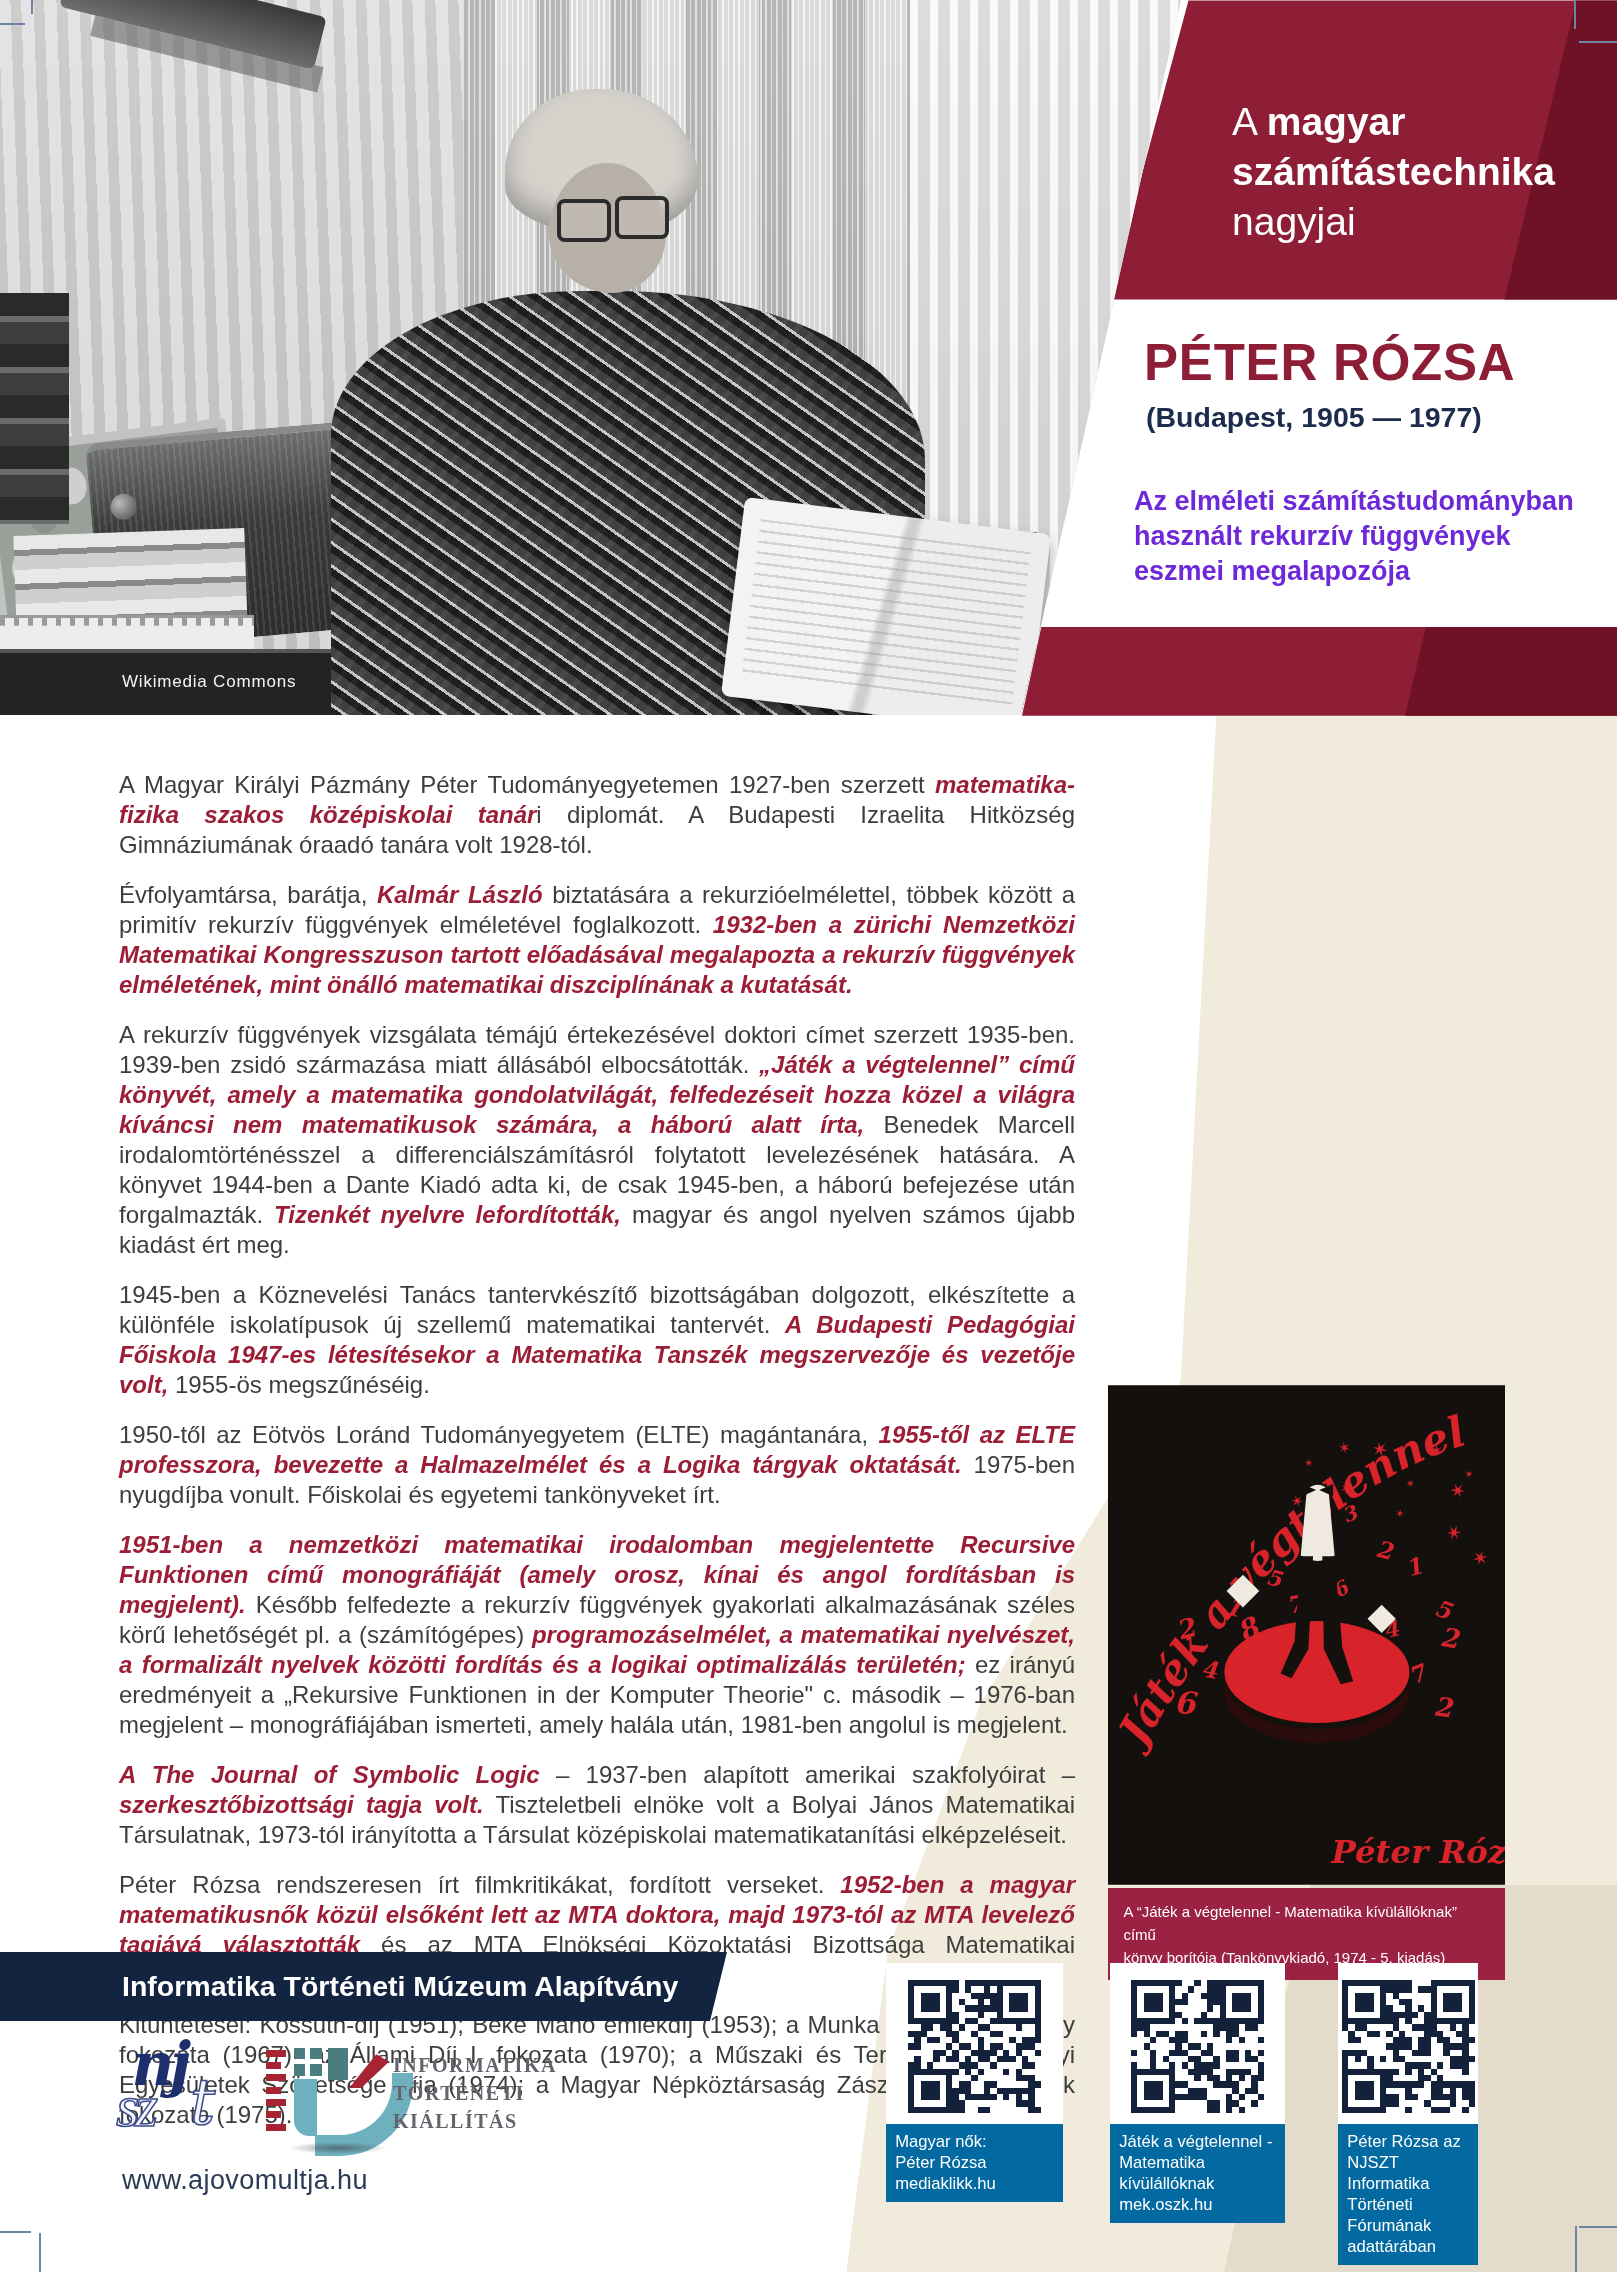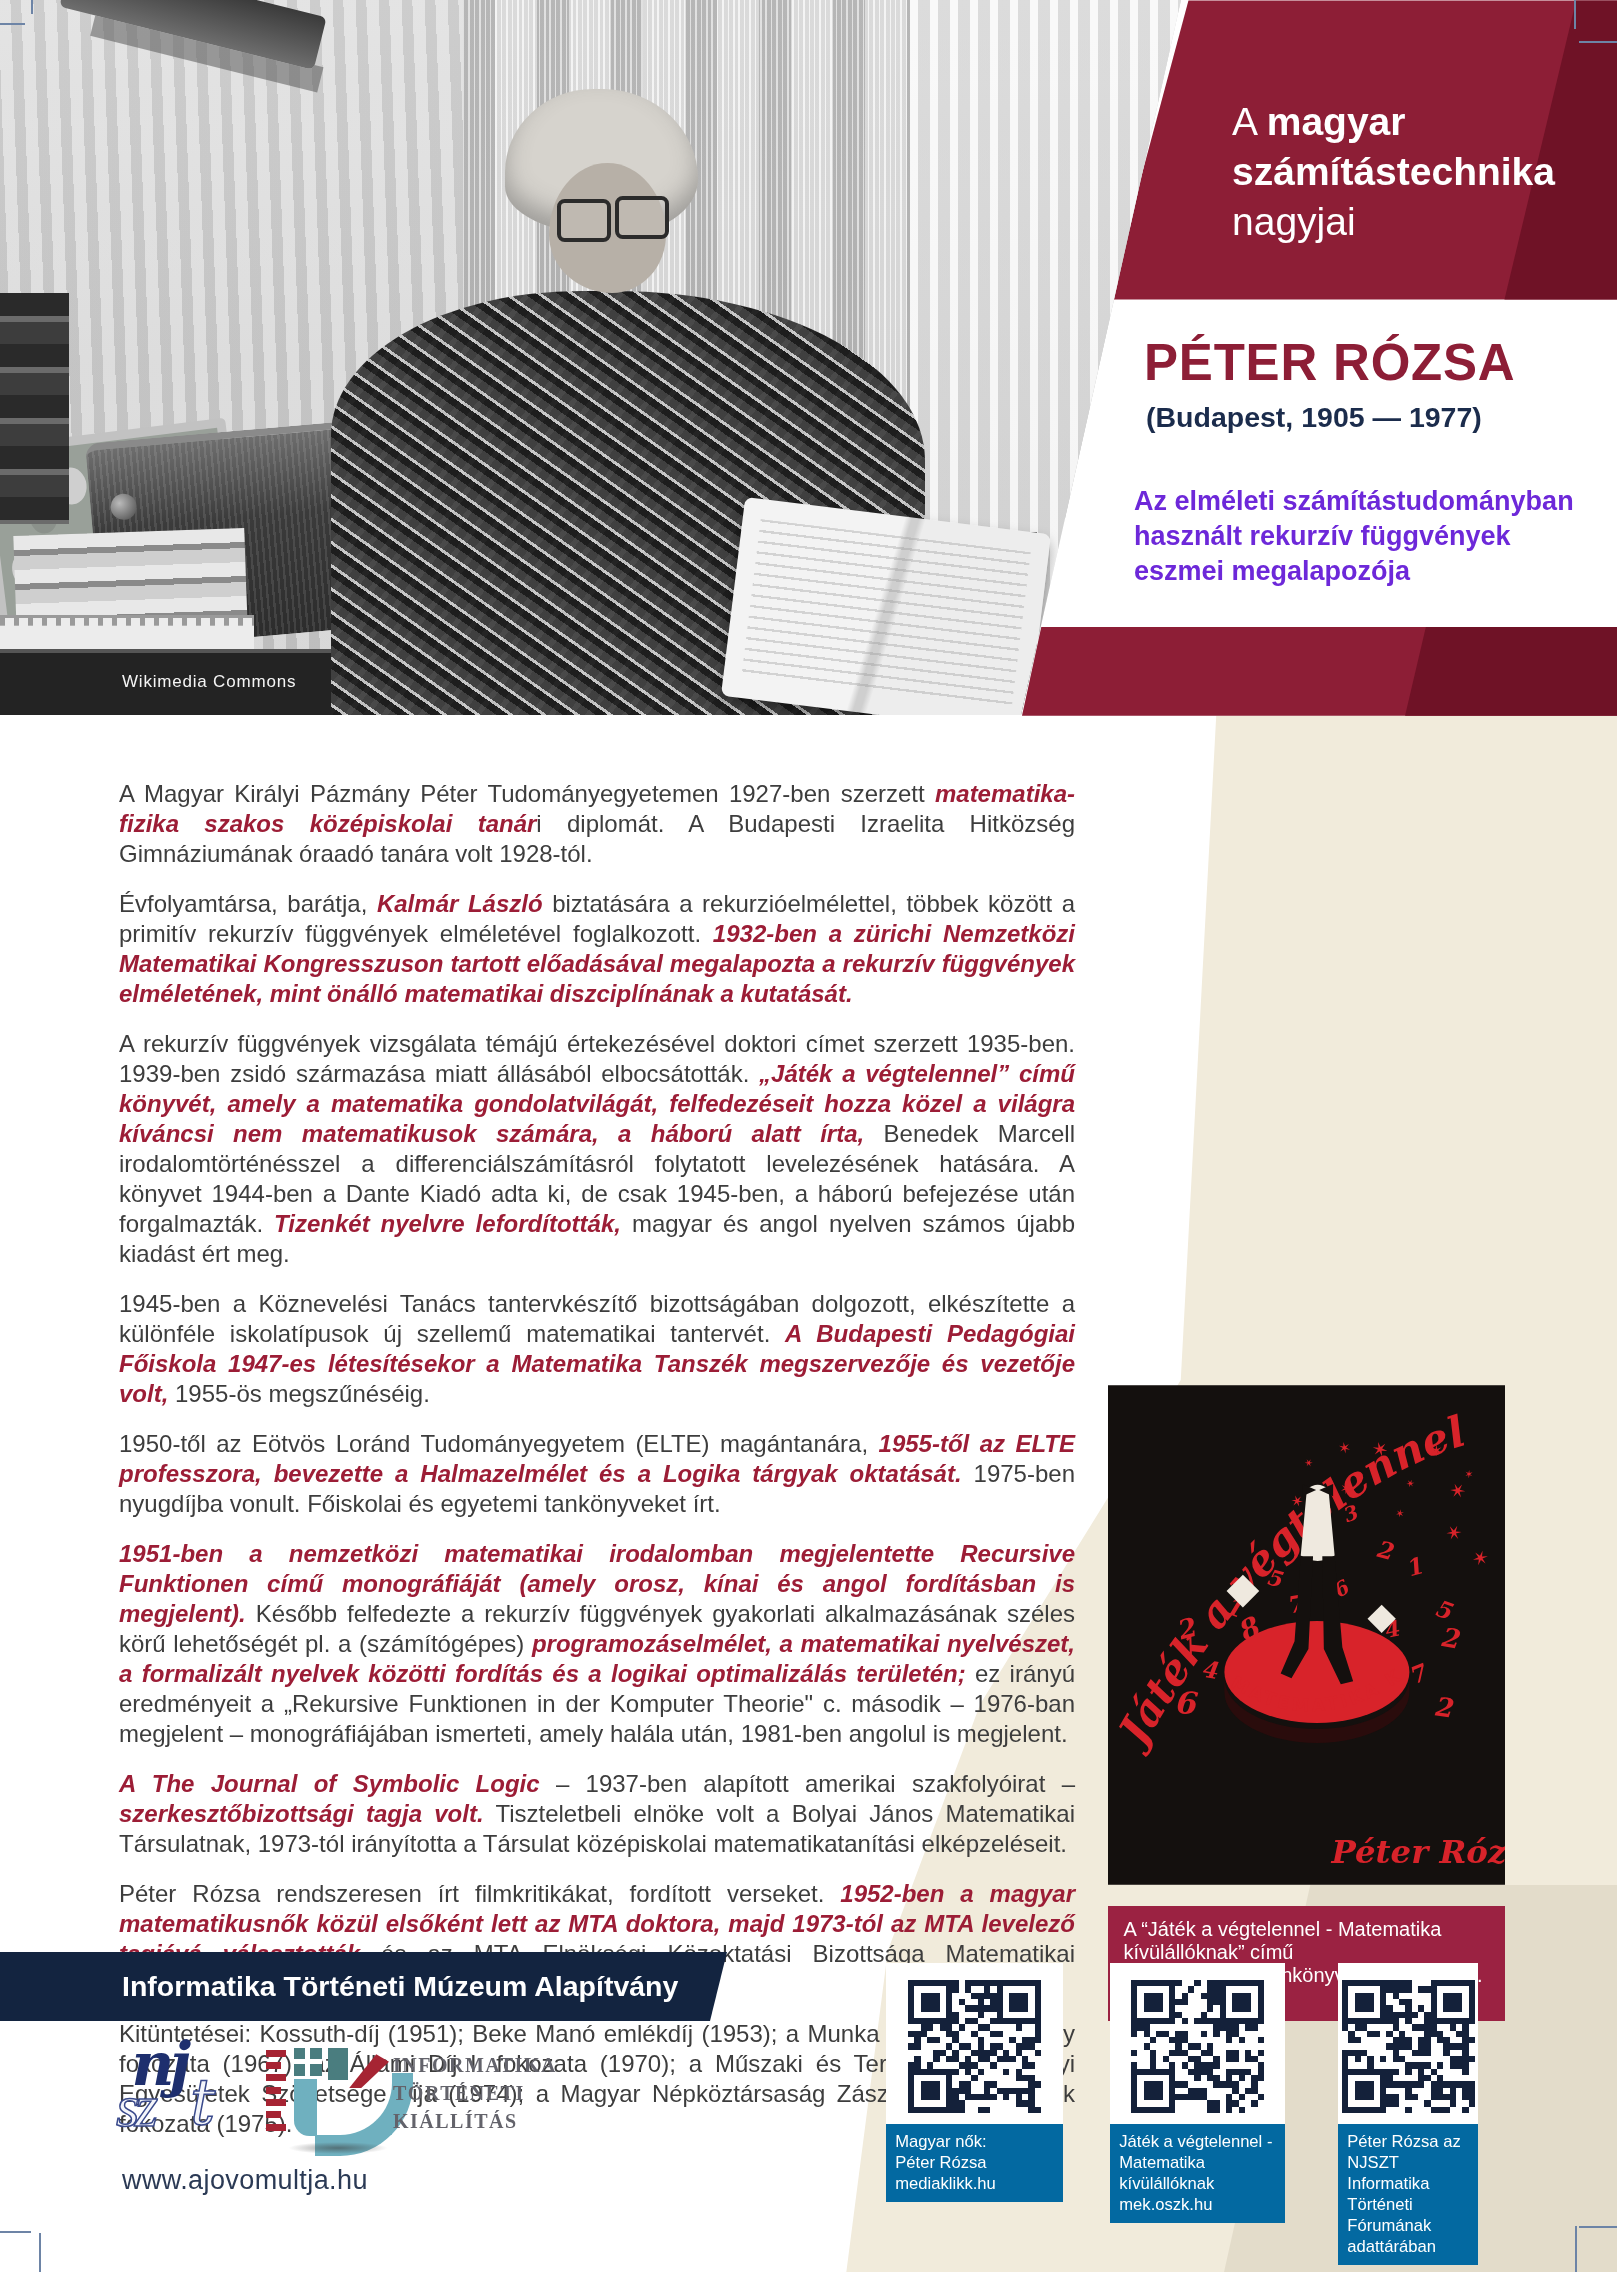--- a/index.html
+++ b/index.html
@@ -80,21 +80,21 @@
   
   .series-header{left:1232px;top:97px;color:#fff;font-size:39px;line-height:50px;}
   .series-header .light{font-weight:300;}
   .series-header .bold{font-weight:bold;}
   .person-name{left:1144px;top:333px;color:#8d1e36;font-size:51px;font-weight:bold;letter-spacing:0.8px;}
   .person-dates{left:1146px;top:401px;color:#1b2c4c;font-size:28.5px;font-weight:bold;}
   .person-tagline{left:1134px;top:484px;width:443px;color:#6d28d9;font-size:27px;line-height:35px;font-weight:bold;}
 
   
   .article{left:119px;top:767px;width:956px;color:#3d3d3d;font-size:24px;line-height:30px;text-align:justify;}
-  .article p{margin:12px 0 20px 0;}
+  .article p{margin:3px 0 20px 0;}
   .article .em{color:#9c1d36;font-weight:bold;font-style:italic;}
 
   
   .portrait-card{left:1108px;top:759px;width:397px;}
   .portrait-ph{position:relative;width:397px;height:545px;overflow:hidden;
     background:radial-gradient(circle at 20% 15%,#f0f0f0,#c2c2c2 55%,#9e9e9e);}
   .p-hair{position:absolute;left:81px;top:48px;width:231px;height:185px;background:#7e7872;
     border-radius:50% 50% 42% 58%/62% 66% 36% 34%;}
   .p-face{position:absolute;left:116px;top:99px;width:158px;height:193px;background:#cfc8bd;
     border-radius:50% 50% 45% 55%/52% 52% 48% 48%;}
@@ -260,21 +260,21 @@
       <path d="M 250 222 l 16 0 -6 120 -22 38 -14 -6 18 -42 Z" fill="#14100e"></path>
       <path d="M 278 222 l 16 0 10 118 14 44 -16 4 -22 -46 Z" fill="#14100e"></path>
       <rect x="160" y="252" width="30" height="30" fill="#efe9df" transform="rotate(45 175 267)"></rect>
       <rect x="342" y="290" width="26" height="26" fill="#efe9df" transform="rotate(45 355 303)"></rect>
       <path id="rimpath" d="M 158 390 Q 271 462 386 378" fill="none"></path>
       <text class="cover-ellipse-text" font-size="23" fill="#d8232a">
         <textPath href="#rimpath">MATEMATIKA KÍVÜLÁLLÓKNAK</textPath>
       </text>
       <text class="cover-sign" x="290" y="620" font-size="42" fill="#d8232a">Péter Rózsa</text>
     </svg>
-    <div class="img-caption" style="font-size:20px;line-height:23px;margin-top:18px;">
+    <div class="img-caption" style="font-size:15px;line-height:23px;">
         <div>A “Játék a végtelennel - Matematika kívülállóknak” című</div>
         <div>könyv borítója (Tankönyvkiadó, 1974 - 5. kiadás)</div>
       </div>
   </div>
 
   <div class="abs qr-card" style="left:886px;top:1963px;width:177px;">
     <svg class="qr" width="133" height="133" viewBox="0 0 21 21" shape-rendering="crispEdges">
         <rect x="0" y="0" width="21" height="21" fill="#ffffff"></rect>
         <rect x="0" y="0" width="7" height="7" fill="#14213a"></rect>
         <rect x="1" y="1" width="5" height="5" fill="#ffffff"></rect>

